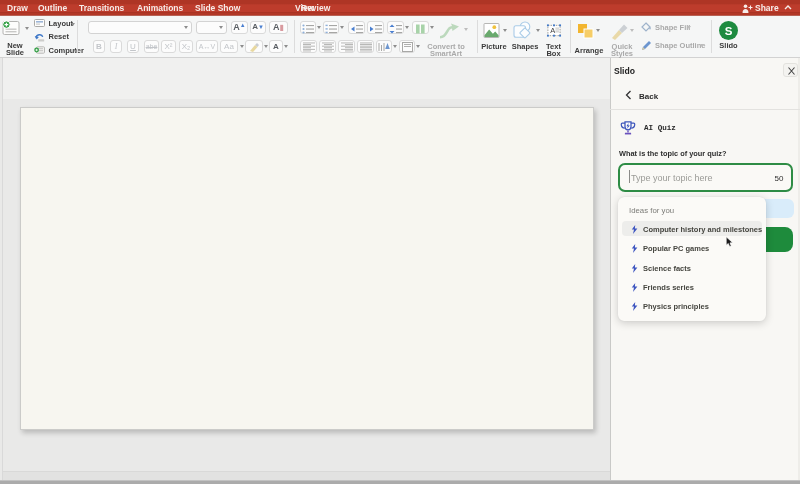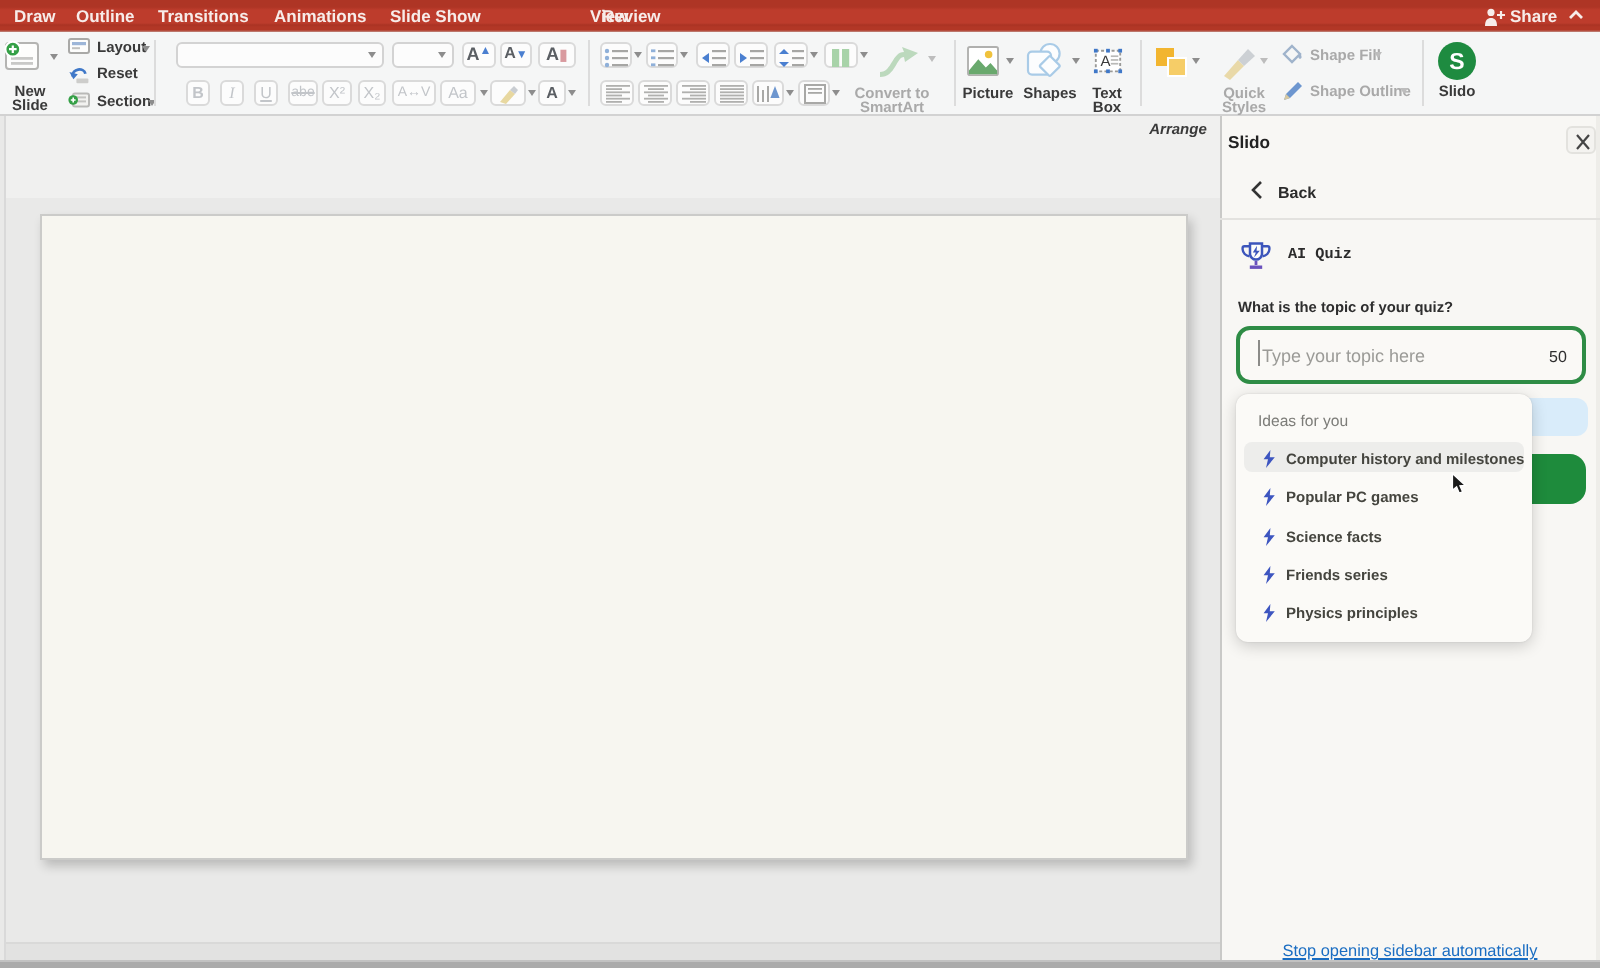--- a/index.html
+++ b/index.html
@@ -102,21 +102,21 @@
       <rect x="4.2" y="7.2" width="6" height="2.4" rx="0.5" fill="#cdcdcb"></rect>
     </svg>
   <div class="rlabel" style="left:48.5px;top:33px;text-align:center;">Reset</div>
   <svg class="abs" style="left:34px;top:46px;" width="11" height="8" viewBox="0 0 11 8">
       <rect x="2.5" y="0.8" width="8" height="6.4" rx="1" fill="#f2f2f0" stroke="#b9b9b7"></rect>
       <rect x="4" y="2.2" width="5" height="1" fill="#c3c3c1"></rect>
       <rect x="4" y="4.2" width="5" height="1" fill="#c3c3c1"></rect>
       <circle cx="2.6" cy="4" r="2.4" fill="#34a046"></circle>
       <path d="M2.6 2.8 v2.4 M1.4 4 h2.4" stroke="#fff" stroke-width="0.8"></path>
     </svg>
-  <div class="rlabel" style="left:48.5px;top:47px;">Section</div>
+  <div class="rlabel" style="left:48.5px;top:47px;">Computer</div>
     <div class="caret-d" style="left:73.5px;top:49.5px;"></div>
   <div class="rdiv" style="left:77px;"></div>
 
   <div class="combo" style="left:88px;top:21px;width:104px;height:13px;"></div>
     <div class="caret-d" style="left:184px;top:26px;"></div>
   <div class="combo" style="left:196px;top:21px;width:31px;height:13px;"></div>
     <div class="caret-d" style="left:219px;top:26px;"></div>
   <div class="btn" style="left:231px;top:21px;width:17px;height:13px;"><span style="font-size:9px;color:#5a5e63;font-weight:600;">A</span><span style="color:#4a7fd0;font-size:6px;vertical-align:3px;">▲</span></div>
   <div class="btn" style="left:250px;top:21px;width:16px;height:13px;"><span style="font-size:8px;color:#5a5e63;font-weight:600;">A</span><span style="color:#4a7fd0;font-size:6px;">▼</span></div>
   <div class="btn" style="left:269px;top:21px;width:19px;height:13px;"><span style="font-size:9px;color:#5a5e63;font-weight:600;">A</span><span style="color:#d99a9f;font-size:8px;">▮</span></div>
@@ -262,21 +262,21 @@
       <rect x="9.5" y="9" width="4" height="0.9" fill="#b9b9b7"></rect>
     </svg>
   <div class="rlabel" style="left:540px;top:42.5px;width:27px;">Text<br>Box</div>
   <div class="rdiv" style="left:570px;"></div>
 
   <svg class="abs" style="left:577px;top:23px;" width="17" height="16" viewBox="0 0 17 16">
       <rect x="1" y="1" width="9" height="9" fill="#f2b52f"></rect>
       <rect x="7" y="6" width="9" height="9" fill="#f6cd67" stroke="#fff"></rect>
     </svg>
   <div class="caret-d" style="left:596px;top:29px;"></div>
-  <div class="rlabel" style="left:571px;top:61px;width:36px;font-style:italic;">Arrange</div>
+  <div class="rlabel" style="left:571px;top:47px;width:36px;">Arrange</div>
   <svg class="abs" style="left:610px;top:22.5px;" width="19" height="17" viewBox="0 0 19 17">
       <path d="M2 15 L9 7 L12 10 L5 17" fill="#e9d9a8"></path>
       <path d="M9 7 L14 1.5 L17.5 5 L12 10 Z" fill="#ccd0d4"></path>
     </svg>
   <div class="caret-d" style="left:630px;top:29px;border-top-color:#bdbdbd;"></div>
   <div class="rlabel dis" style="left:608px;top:42.5px;width:28px;">Quick<br>Styles</div>
 
   <svg class="abs" style="left:641px;top:22px;" width="11" height="10" viewBox="0 0 11 10">
       <path d="M5 1 L9 5 L5 9 L1 5 Z" fill="none" stroke="#9fb3cb" stroke-width="1.2"></path>
       <path d="M9.8 6.5 c0 1.2 -1.6 1.2 -1.6 0 c0-0.8 0.8-1.7 0.8-1.7 s0.8 0.9 0.8 1.7" fill="#9fb3cb"></path>
@@ -348,15 +348,14 @@
       <path d="M4.2 0 L0.8 4.6 H3 L2 9 L6.4 3.6 H3.9 Z" fill="#3d55c0"></path>
     </svg>
   <svg class="bolt" style="top:302px;" viewBox="0 0 7 9">
       <path d="M4.2 0 L0.8 4.6 H3 L2 9 L6.4 3.6 H3.9 Z" fill="#3d55c0"></path>
     </svg>
 
   <svg class="abs" style="left:725px;top:236px;" width="9" height="12" viewBox="0 0 9 12">
       <path d="M1.2 0.8 L1.2 9.2 L3.3 7.5 L4.6 10.6 L6.3 9.9 L5 6.9 L7.7 6.7 Z" fill="#1a1a1a" stroke="#fff" stroke-width="0.7"></path>
     </svg>
 
-  <div class="abs" id="footer2">Stop opening sidebar automatically</div>
   <div class="abs" id="bottomstrip"></div>
 </div>
 
 </body></html>

